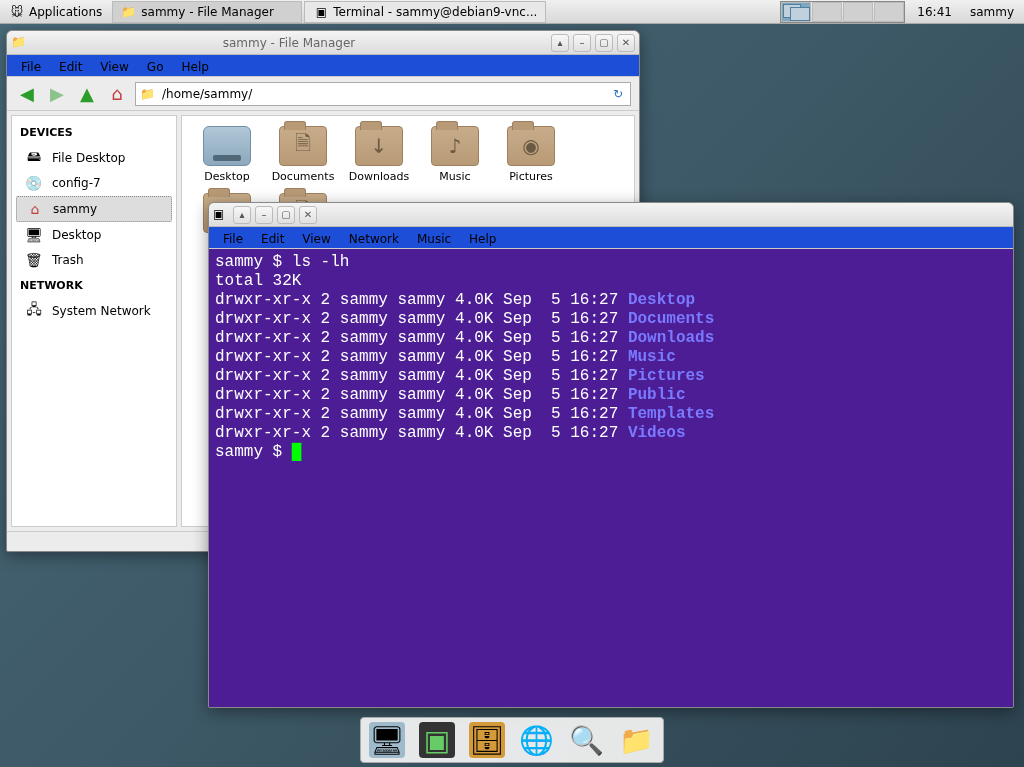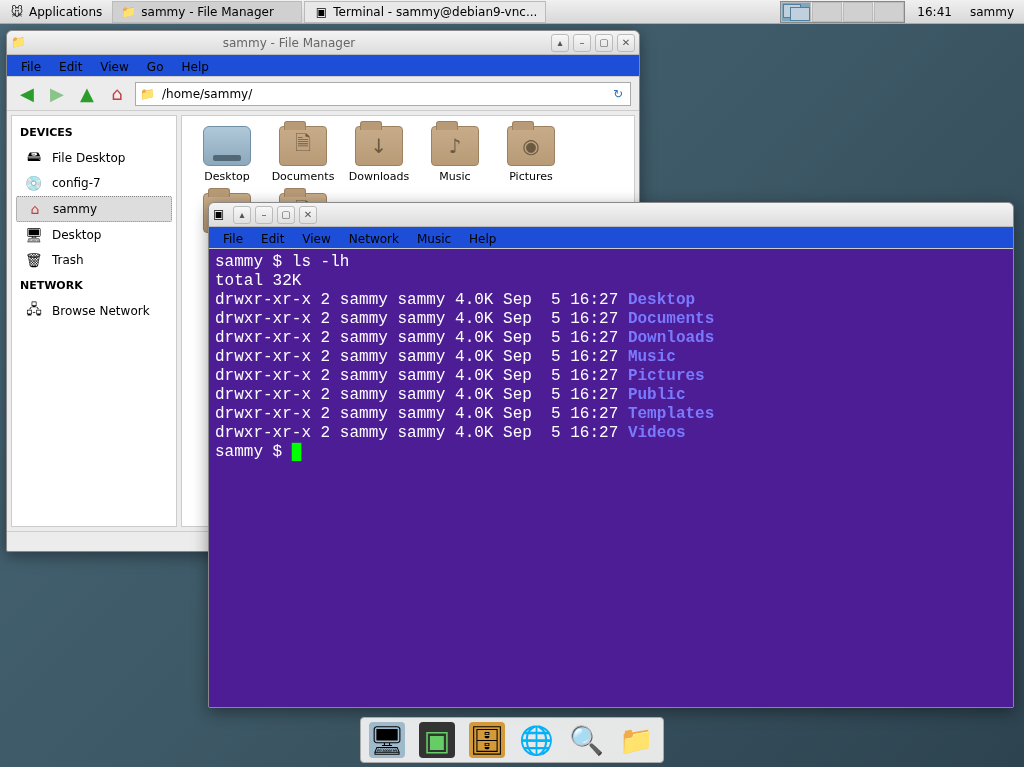--- a/index.html
+++ b/index.html
@@ -342,21 +342,21 @@
         <span class="sb-icon">🖥</span>
         <span>Desktop</span>
       </div>
       <div class="sb-item">
         <span class="sb-icon">🗑</span>
         <span>Trash</span>
       </div>
       <div class="sb-header">NETWORK</div>
       <div class="sb-item">
         <span class="sb-icon">🖧</span>
-        <span>Browse Network</span>
+        <span>System Network</span>
       </div>
     </div>
     <div class="iconview">
       <div class="icon-item">
         <div class="desktop-hw"></div>
         <div class="icon-label">Desktop</div>
       </div>
       <div class="icon-item">
         <div class="folder-icon">🗎</div>
         <div class="icon-label">Documents</div>

